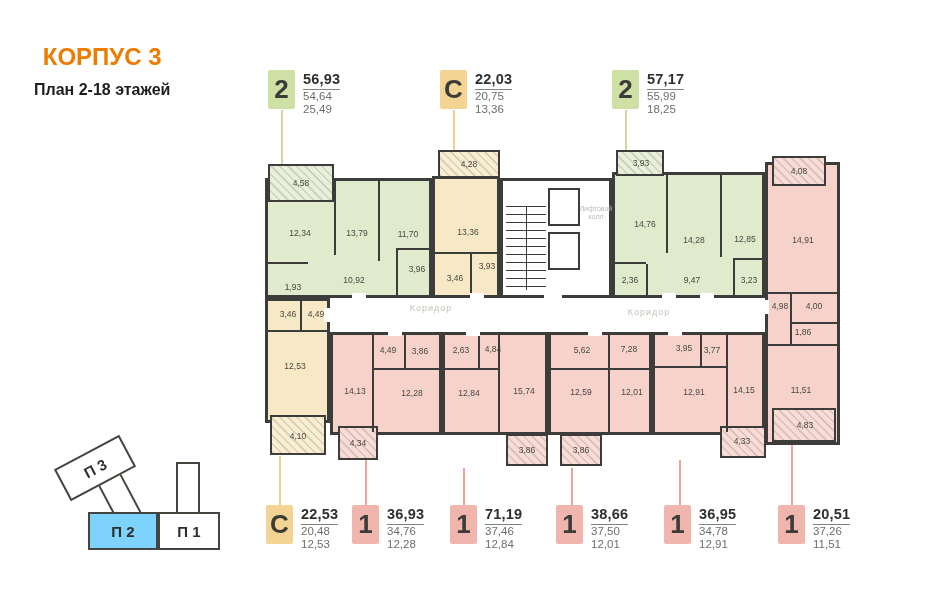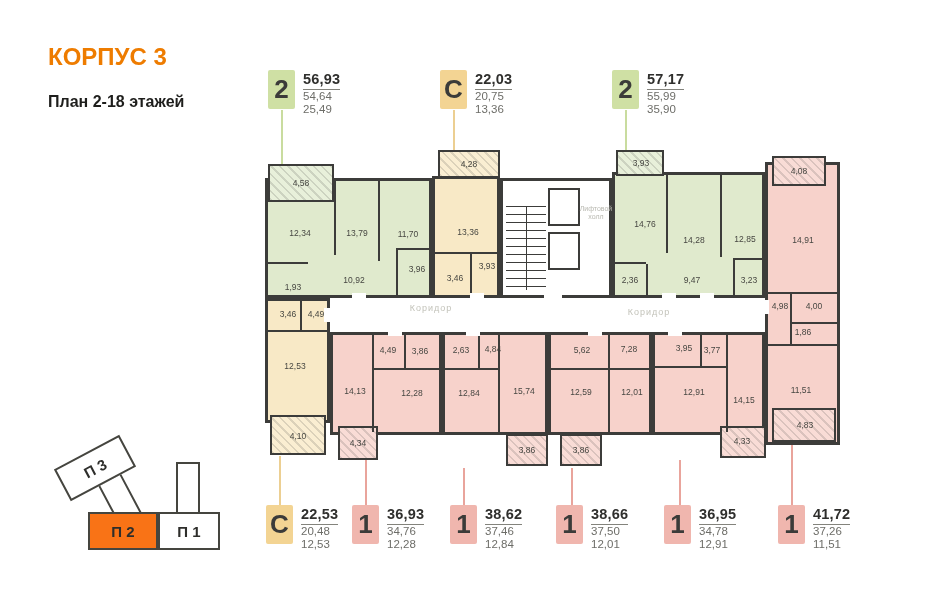--- a/index.html
+++ b/index.html
@@ -1,24 +1,24 @@
 <!DOCTYPE html>
 <html><head>
 <meta charset="utf-8">
 <style>
   :root{ --wall:#3c3c3a; }
   html,body{margin:0;padding:0;background:#fff;}
   body{font-family:"Liberation Sans", sans-serif;}
   .stage{position:relative;width:941px;height:600px;background:#fff;overflow:hidden;}
 
   
-  .hdr{position:absolute;left:48px;top:42px;line-height:1.25;}
+  .hdr{position:absolute;left:34px;top:42px;line-height:1.25;text-align:center;}
   .hdr .b{font-size:24px;font-weight:800;color:#ee7c00;}
   .hdr .s{font-size:21px;font-weight:800;color:#ee7c00;margin-top:1px;}
-  .hdr .p{font-size:16px;font-weight:700;color:#1e1e1c;margin-top:20px;}
+  .hdr .p{font-size:16px;font-weight:700;color:#1e1e1c;margin-top:8px;}
 
   
   .card{position:absolute;display:flex;gap:8px;align-items:flex-start;}
   .badge{width:27px;height:39px;border-radius:2px;display:flex;align-items:center;justify-content:center;
          font-size:26px;font-weight:700;color:#3b3b39;}
   .badge.green{background:#cfe0a4;} .badge.yellow{background:#f3d493;} .badge.red{background:#f0b6ae;}
   .vals{line-height:1.15;}
   .vals .total{font-size:14.5px;font-weight:700;color:#2f2f2d;border-bottom:1.5px solid #83837c;
                display:inline-block;padding-bottom:1px;letter-spacing:.2px;}
   .vals .sub{font-size:11.5px;color:#6d6d68;}
@@ -35,21 +35,21 @@
   .wall{position:absolute;background:var(--wall);}
   .gap{position:absolute;background:#fff;}
   .elev{position:absolute;border:2px solid var(--wall);box-sizing:border-box;background:#fff;}
   .stairs{position:absolute;background:repeating-linear-gradient(to bottom, var(--wall) 0 1px, transparent 1px 8px);}
   .cor{position:absolute;transform:translate(-50%,-50%);font-size:9px;color:#c3c3ba;letter-spacing:1px;}
   .lift-lbl{position:absolute;width:34px;text-align:center;font-size:7px;line-height:1.2;color:#b8b8b0;}
 
   
   .mini-box{position:absolute;border:2.5px solid #45453f;background:#fff;box-sizing:border-box;
             display:flex;align-items:center;justify-content:center;font-weight:700;font-size:15px;color:#2e2e2b;}
-  .mini-box.orange{background:#f97316;}
+  .mini-box.orange{background:#7dd3fc;}
 </style>
 </head>
 <body>
 
 <div class="stage">
 
   <div class="hdr">
     <div class="b">КОРПУС 3</div>
     <div class="p">План 2-18 этажей</div>
   </div>
@@ -68,21 +68,21 @@
       <div class="total">22,03</div>
       <div class="sub">20,75</div>
       <div class="sub">13,36</div>
     </div>
   </div>
   <div class="card" style="left:612px;top:70px">
     <div class="badge green">2</div>
     <div class="vals">
       <div class="total">57,17</div>
       <div class="sub">55,99</div>
-      <div class="sub">35,90</div>
+      <div class="sub">18,25</div>
     </div>
   </div>
 
   <div class="card" style="left:266px;top:505px">
     <div class="badge yellow">С</div>
     <div class="vals">
       <div class="total">22,53</div>
       <div class="sub">20,48</div>
       <div class="sub">12,53</div>
     </div>
@@ -91,21 +91,21 @@
     <div class="badge red">1</div>
     <div class="vals">
       <div class="total">36,93</div>
       <div class="sub">34,76</div>
       <div class="sub">12,28</div>
     </div>
   </div>
   <div class="card" style="left:450px;top:505px">
     <div class="badge red">1</div>
     <div class="vals">
-      <div class="total">38,62</div>
+      <div class="total">71,19</div>
       <div class="sub">37,46</div>
       <div class="sub">12,84</div>
     </div>
   </div>
   <div class="card" style="left:556px;top:505px">
     <div class="badge red">1</div>
     <div class="vals">
       <div class="total">38,66</div>
       <div class="sub">37,50</div>
       <div class="sub">12,01</div>
@@ -115,21 +115,21 @@
     <div class="badge red">1</div>
     <div class="vals">
       <div class="total">36,95</div>
       <div class="sub">34,78</div>
       <div class="sub">12,91</div>
     </div>
   </div>
   <div class="card" style="left:778px;top:505px">
     <div class="badge red">1</div>
     <div class="vals">
-      <div class="total">41,72</div>
+      <div class="total">20,51</div>
       <div class="sub">37,26</div>
       <div class="sub">11,51</div>
     </div>
   </div>
 
   <div class="leader green" style="left:281px;top:110px;height:58px"></div>
   <div class="leader yellow" style="left:453px;top:110px;height:40px"></div>
   <div class="leader green" style="left:625px;top:110px;height:62px"></div>
   <div class="leader yellow" style="left:279px;top:456px;height:49px"></div>
   <div class="leader red" style="left:365px;top:460px;height:45px"></div>
@@ -218,21 +218,21 @@
 
     <span class="rm" style="left:582px;top:350px">5,62</span>
     <span class="rm" style="left:629px;top:349px">7,28</span>
     <span class="rm" style="left:581px;top:392px">12,59</span>
     <span class="rm" style="left:632px;top:392px">12,01</span>
     <span class="rm" style="left:581px;top:450px">3,86</span>
 
     <span class="rm" style="left:684px;top:348px">3,95</span>
     <span class="rm" style="left:712px;top:350px">3,77</span>
     <span class="rm" style="left:694px;top:392px">12,91</span>
-    <span class="rm" style="left:744px;top:400px">14,15</span>
+    <span class="rm" style="left:744px;top:390px">14,15</span>
     <span class="rm" style="left:742px;top:441px">4,33</span>
   <div class="wall" style="left: 334px; top: 181px; width: 2px; height: 74px;"></div>
       <div class="wall" style="left: 378px; top: 181px; width: 2px; height: 80px;"></div>
       <div class="wall" style="left: 396px; top: 248px; width: 36px; height: 2px;"></div>
       <div class="wall" style="left: 396px; top: 250px; width: 2px; height: 46px;"></div>
       <div class="wall" style="left: 268px; top: 262px; width: 40px; height: 2px;"></div>
       <div class="wall" style="left: 434px; top: 252px; width: 64px; height: 2px;"></div>
       <div class="wall" style="left: 470px; top: 254px; width: 2px; height: 42px;"></div>
       <div class="wall" style="left: 666px; top: 175px; width: 2px; height: 78px;"></div>
       <div class="wall" style="left: 720px; top: 175px; width: 2px; height: 82px;"></div>

